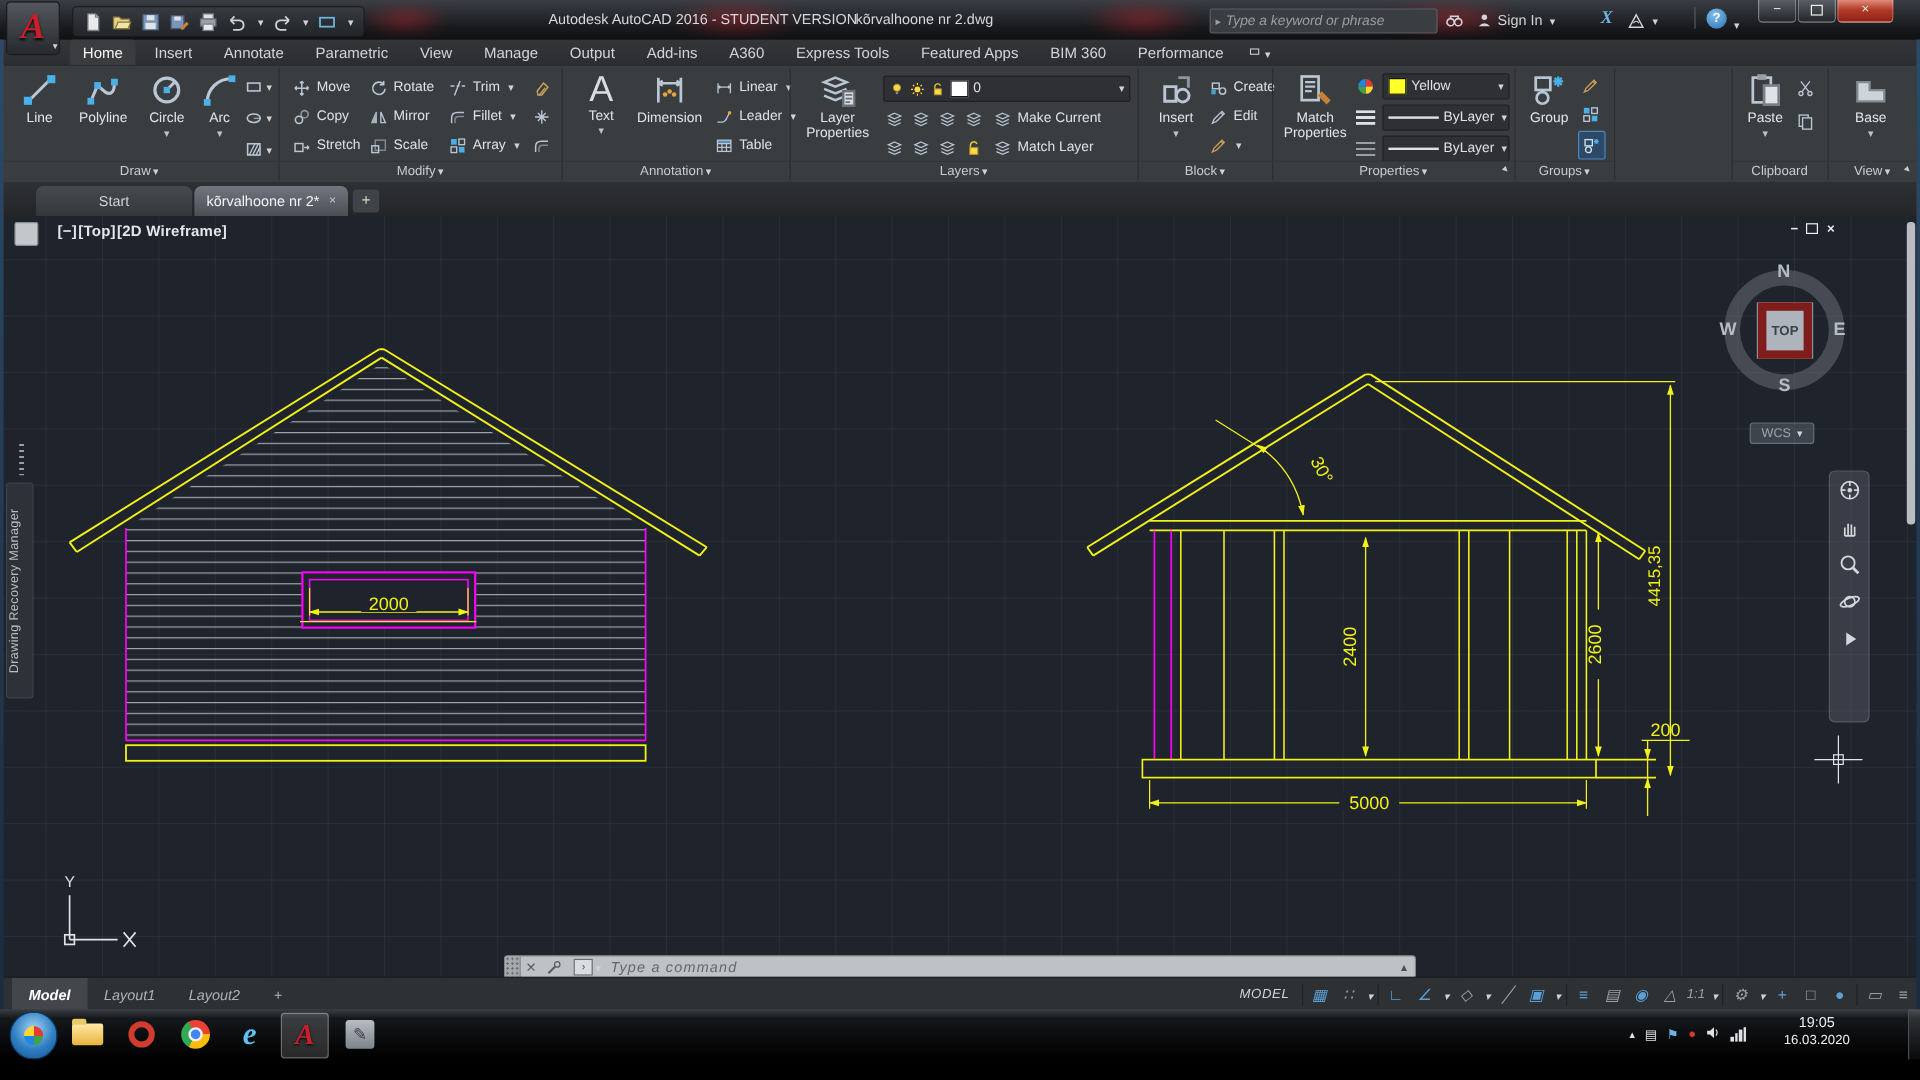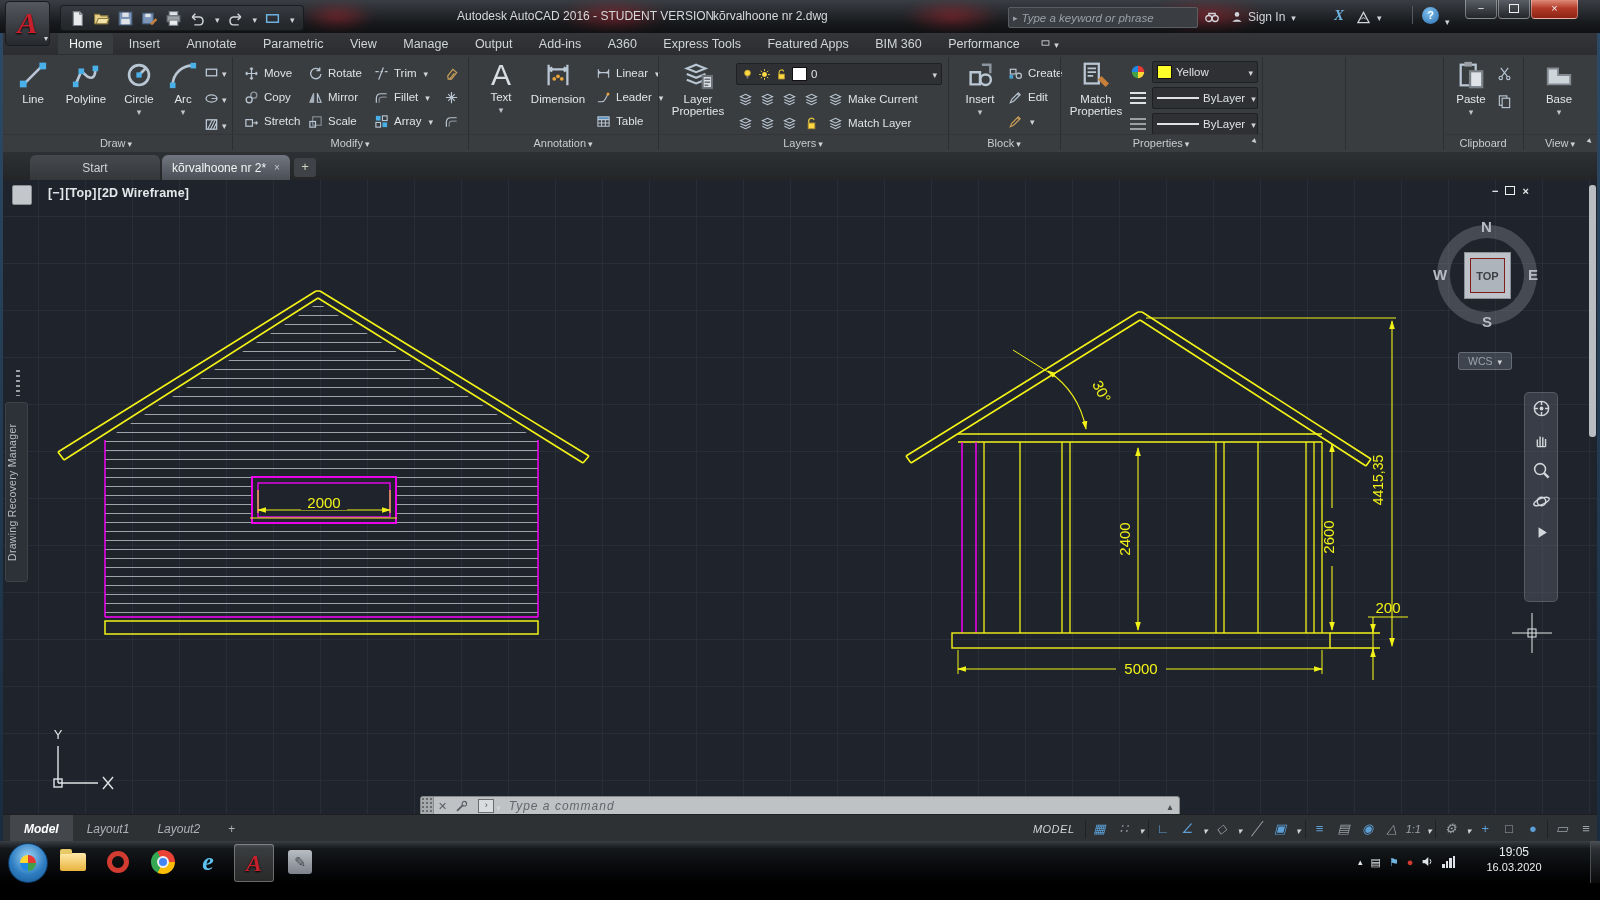--- a/index.html
+++ b/index.html
@@ -70,21 +70,21 @@
       linear-gradient(90deg,rgba(160,180,210,.07) 1px,transparent 1px);
     background-size:47px 47px;background-position:-9px -11px;overflow:hidden;}
   #vplabel{left:36px;top:6px;font-size:12.5px;font-weight:bold;color:#e4e7ea;letter-spacing:.2px;padding-left:12px;}
   #vplabel span{margin-right:1px;}
   #docbtns{left:1492px;top:5px;display:flex;gap:7px;color:#e8eaec;font-size:11px;font-weight:bold;}
   #viewcube-ring{left:1437px;top:45px;width:100px;height:100px;border-radius:50%;
     border:13px solid rgba(150,156,168,.32);box-sizing:border-box;}
   .vcl{position:absolute;color:#b6bcc6;font-weight:bold;font-size:15px;}
   #vctop{left:1464px;top:72px;width:45px;height:45px;background:#bec3c9;border:1px solid #8a9097;
     display:flex;align-items:center;justify-content:center;}
-  #vctop .in{width:33px;height:33px;background:#aeb4bb;border:1px solid #7f1d1d;display:flex;
+  #vctop .in{width:33px;height:33px;background:#aeb4bb;border:7px solid #7f1d1d;display:flex;
     align-items:center;justify-content:center;font-size:11px;font-weight:bold;color:#3c4148;}
   #wcs{left:1458px;top:172px;width:52px;height:16px;background:rgba(120,128,140,.35);
     border:1px solid rgba(160,168,180,.4);border-radius:3px;font-size:10.5px;color:#9aa3b0;
     display:flex;align-items:center;justify-content:center;gap:3px;text-align:right;}
   #navbar{left:1524px;top:212px;width:32px;height:202px;background:rgba(88,94,104,.45);
     border:1px solid rgba(140,146,156,.35);border-radius:5px;display:flex;flex-direction:column;
     align-items:center;padding-top:6px;gap:12px;}
   .nvi{width:19px;height:19px;color:#d3d7dc;}
   #recovery{left:5px;top:222px;width:21px;height:178px;background:#2d3239;border:1px solid #3c424a;
     border-radius:3px;writing-mode:vertical-rl;transform:rotate(180deg);text-align:center;
@@ -783,20 +783,42 @@
         </div>
       <div class="combo" style="left:92px;top:58px;width:96px">
         <span class="lwline" style="height:1.5px"></span>
         <span style="margin-left:auto">ByLayer</span>
           <span class="dd"></span>
         </div>
       <div class="pfoot"><span>Properties</span><span class="dd"></span><span class="launcher">▸</span></div>
     </div>
     <div class="psep" style="left:1262px"></div>
 
+    <div class="panel" style="left:1262px;width:83px">
+      <div class="bb" style="left:6px;width:46px">
+        <svg class="bi" viewBox="0 0 16 16">
+            <use href="#s-group"></use>
+          </svg><span>Group</span></div>
+      <div class="sb" style="left:56px;top:6px">
+          <svg class="si" viewBox="0 0 16 16" style="color:#c9a05a">
+            <use href="#s-edit"></use>
+          </svg>
+        </div>
+      <div class="sb" style="left:56px;top:30px">
+          <svg class="si" viewBox="0 0 16 16">
+            <use href="#s-array"></use>
+          </svg>
+        </div>
+      <div class="sb" style="left:53px;top:54px;background:#2c4a66;border:1px solid #4a86c0;border-radius:2px;padding:1px 3px">
+          <svg class="si" viewBox="0 0 16 16" style="color:#cfe0f0">
+            <use href="#s-group"></use>
+          </svg>
+        </div>
+      <div class="pfoot"><span>Groups</span><span class="dd"></span></div>
+    </div>
     <div class="psep" style="left:1345px"></div>
 
     <div class="psep" style="left:1443px"></div>
 
     <div class="panel" style="left:1443px;width:80px">
       <div class="bb" style="left:6px;width:44px">
         <svg class="bi" viewBox="0 0 16 16">
             <use href="#s-paste"></use>
           </svg><span>Paste</span><div class="dd2"></div></div>
       <div class="sb" style="left:54px;top:8px">

